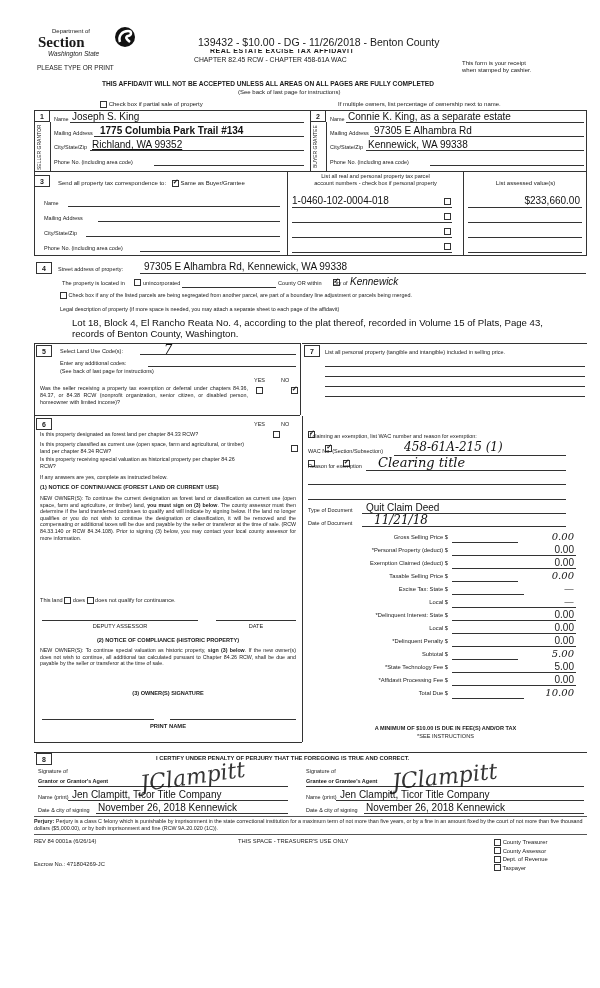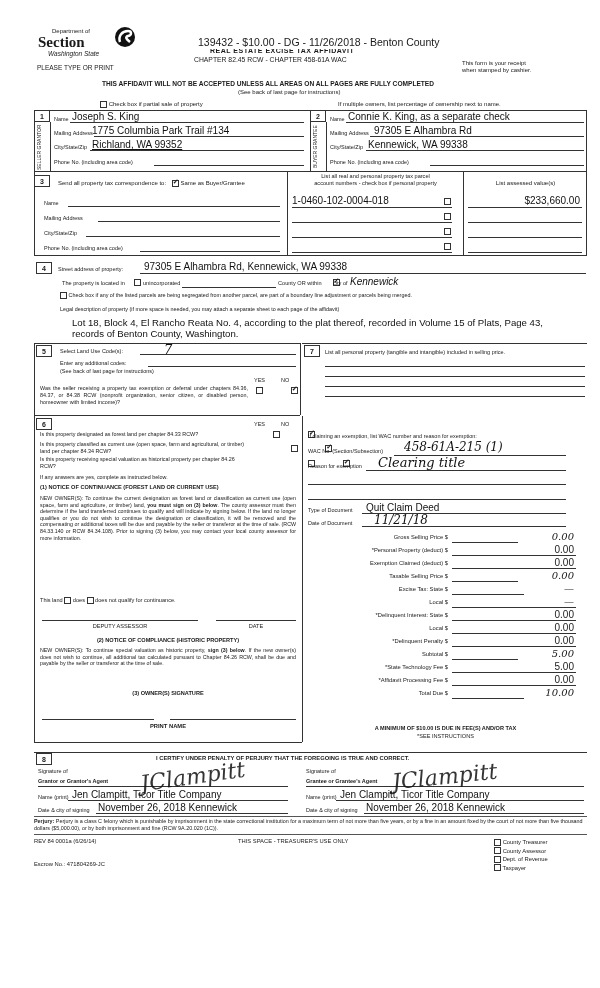--- a/index.html
+++ b/index.html
@@ -59,40 +59,40 @@
 <div class="abs" style="left:50px;top:122px;width:1px;height:50px;background:#333;"></div>
 
 <div class="abs" style="left:54px;top:112px;width:250px;height:11px;">
   <span class="abs small" style="left:0;top:4px;">Name</span>
   <div class="abs line" style="left:16px;right:0;top:10px;"></div>
   <span class="abs typed" style="left:0;top:-1px;margin-left:18px;">Joseph S. King</span>
 </div>
 <div class="abs" style="left:54px;top:125px;width:250px;height:12px;">
   <span class="abs small" style="left:0;top:5px;">Mailing Address</span>
   <div class="abs line" style="left:40px;right:0;top:11px;"></div>
-  <span class="abs typed" style="left:38px;top:0;">1775 Columbia Park Trail #134</span>
+  <span class="abs typed" style="left:46px;top:0;font-weight:bold;">1775 Columbia Park Trail #134</span>
 </div>
 <div class="abs" style="left:54px;top:139px;width:250px;height:12px;">
   <span class="abs small" style="left:0;top:5px;">City/State/Zip</span>
   <div class="abs line" style="left:36px;right:0;top:11px;"></div>
   <span class="abs typed" style="left:38px;top:0;text-decoration:underline;">Richland, WA 99352</span>
 </div>
 <div class="abs" style="left:54px;top:155px;width:250px;height:12px;">
   <span class="abs small" style="left:0;top:4px;">Phone No. (including area code)</span>
   <div class="abs line" style="left:100px;right:0;top:10px;"></div>
 </div>
 
 <div class="numbox" style="left:310px;top:110px;">2</div>
 <div class="vlabel" style="left:312px;top:124px;height:46px;width:12px;">BUYER GRANTEE</div>
 <div class="abs" style="left:326px;top:122px;width:1px;height:50px;background:#333;"></div>
 
 <div class="abs" style="left:330px;top:112px;width:254px;height:11px;">
   <span class="abs small" style="left:0;top:4px;">Name</span>
   <div class="abs line" style="left:16px;right:0;top:10px;"></div>
-  <span class="abs typed" style="left:18px;top:-1px;">Connie K. King, as a separate check</span>
+  <span class="abs typed" style="left:18px;top:-1px;">Connie K. King, as a separate estate</span>
 </div>
 <div class="abs" style="left:330px;top:125px;width:254px;height:12px;">
   <span class="abs small" style="left:0;top:5px;">Mailing Address</span>
   <div class="abs line" style="left:40px;right:0;top:11px;"></div>
   <span class="abs typed" style="left:44px;top:0;">97305 E Alhambra Rd</span>
 </div>
 <div class="abs" style="left:330px;top:139px;width:254px;height:12px;">
   <span class="abs small" style="left:0;top:5px;">City/State/Zip</span>
   <div class="abs line" style="left:36px;right:0;top:11px;"></div>
   <span class="abs typed" style="left:38px;top:0;">Kennewick, WA 99338</span>

